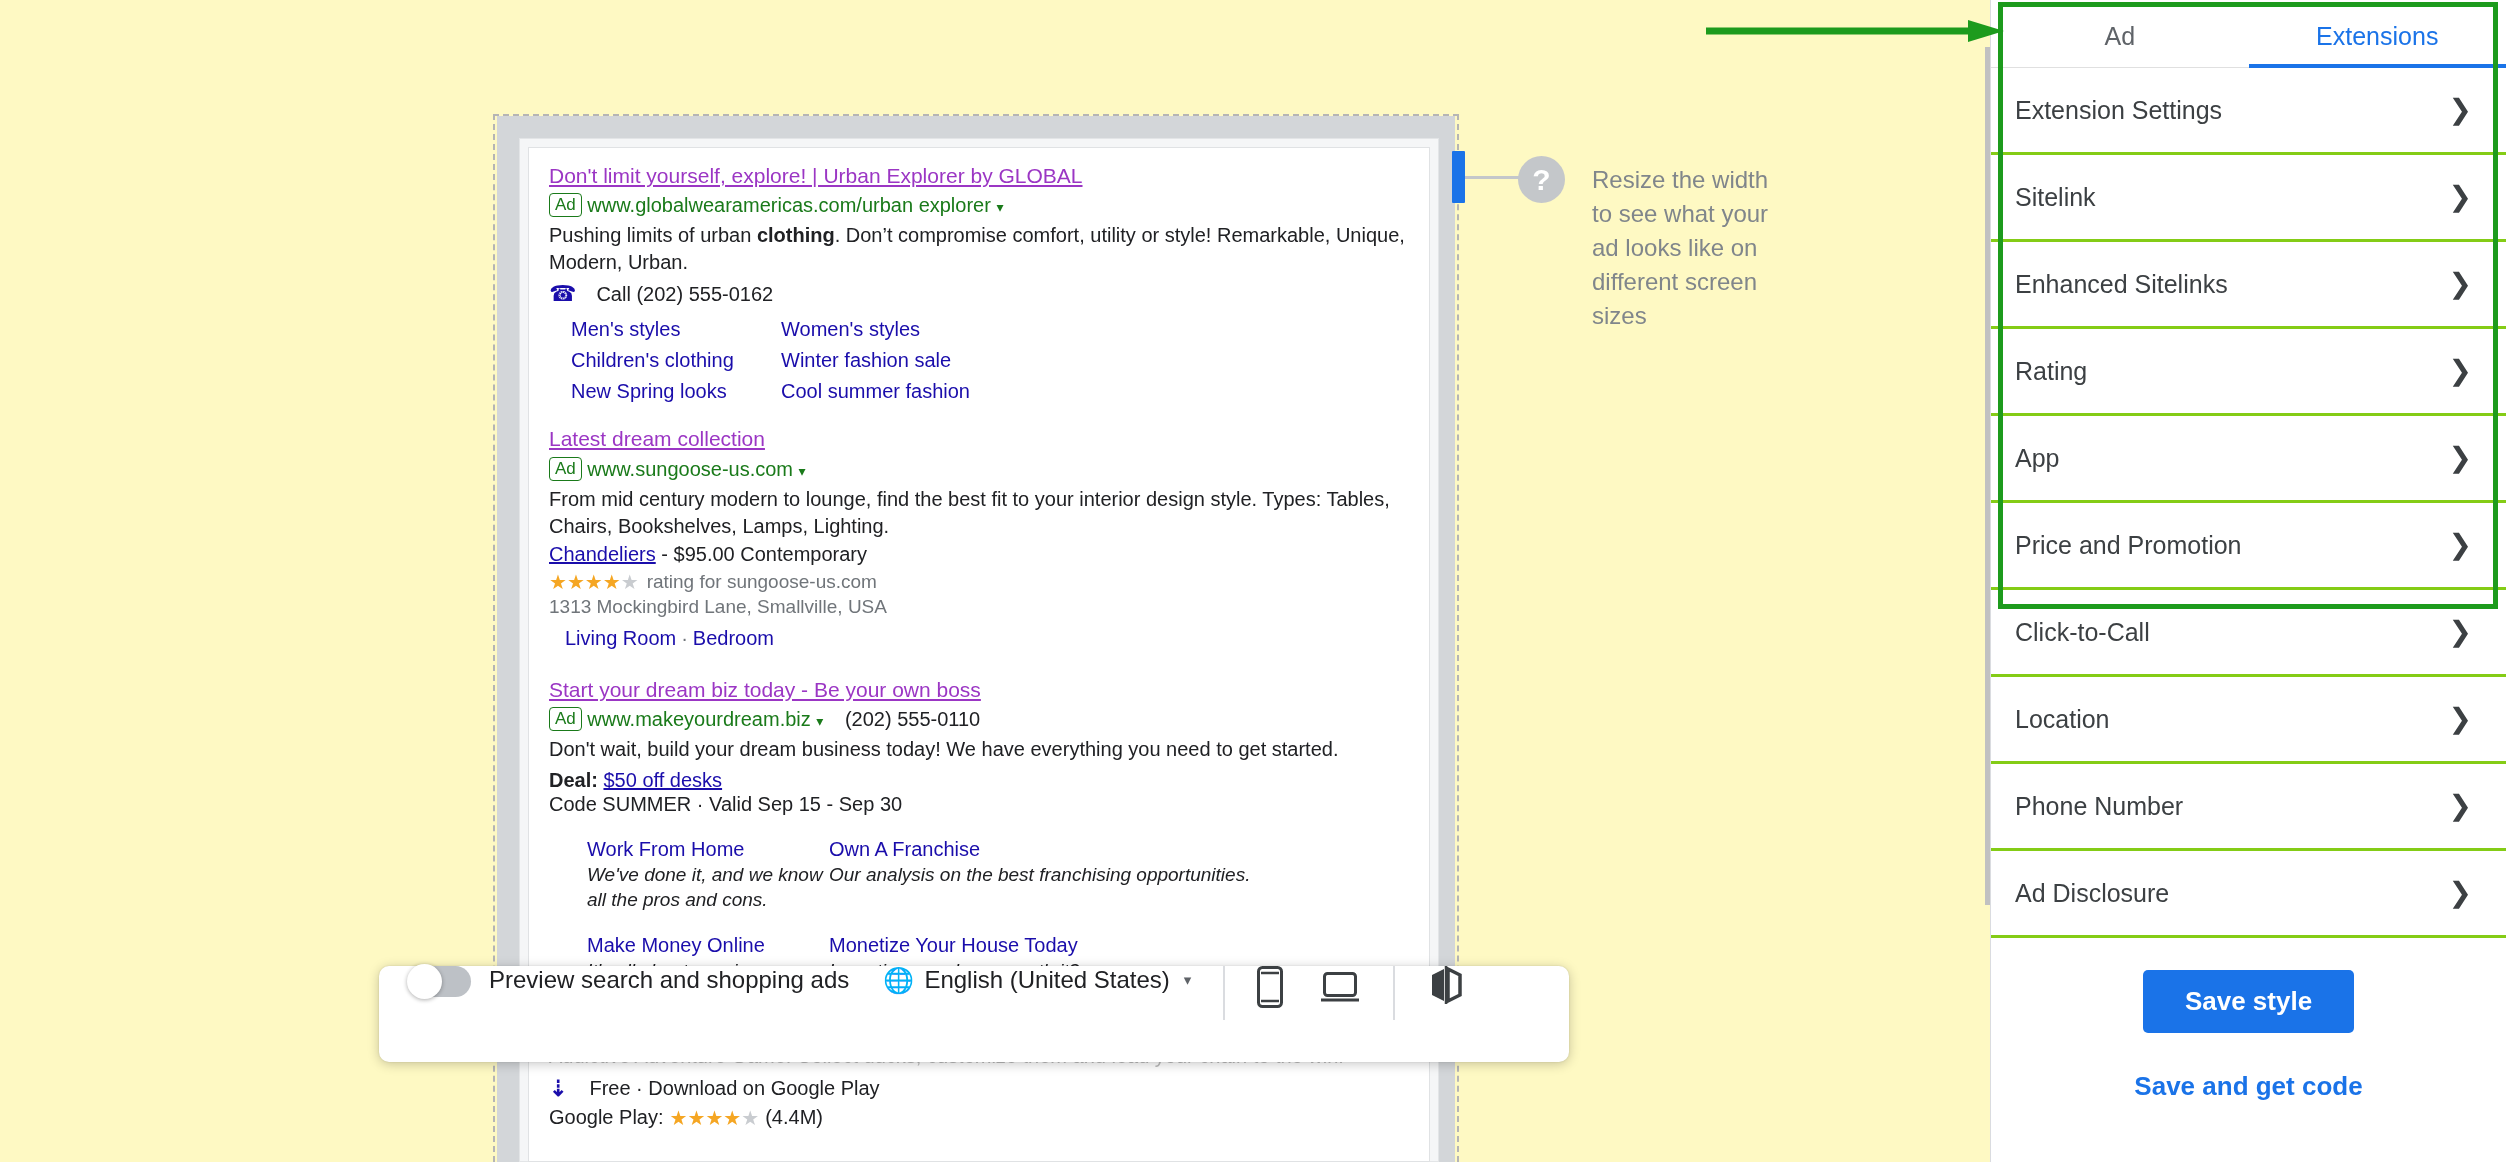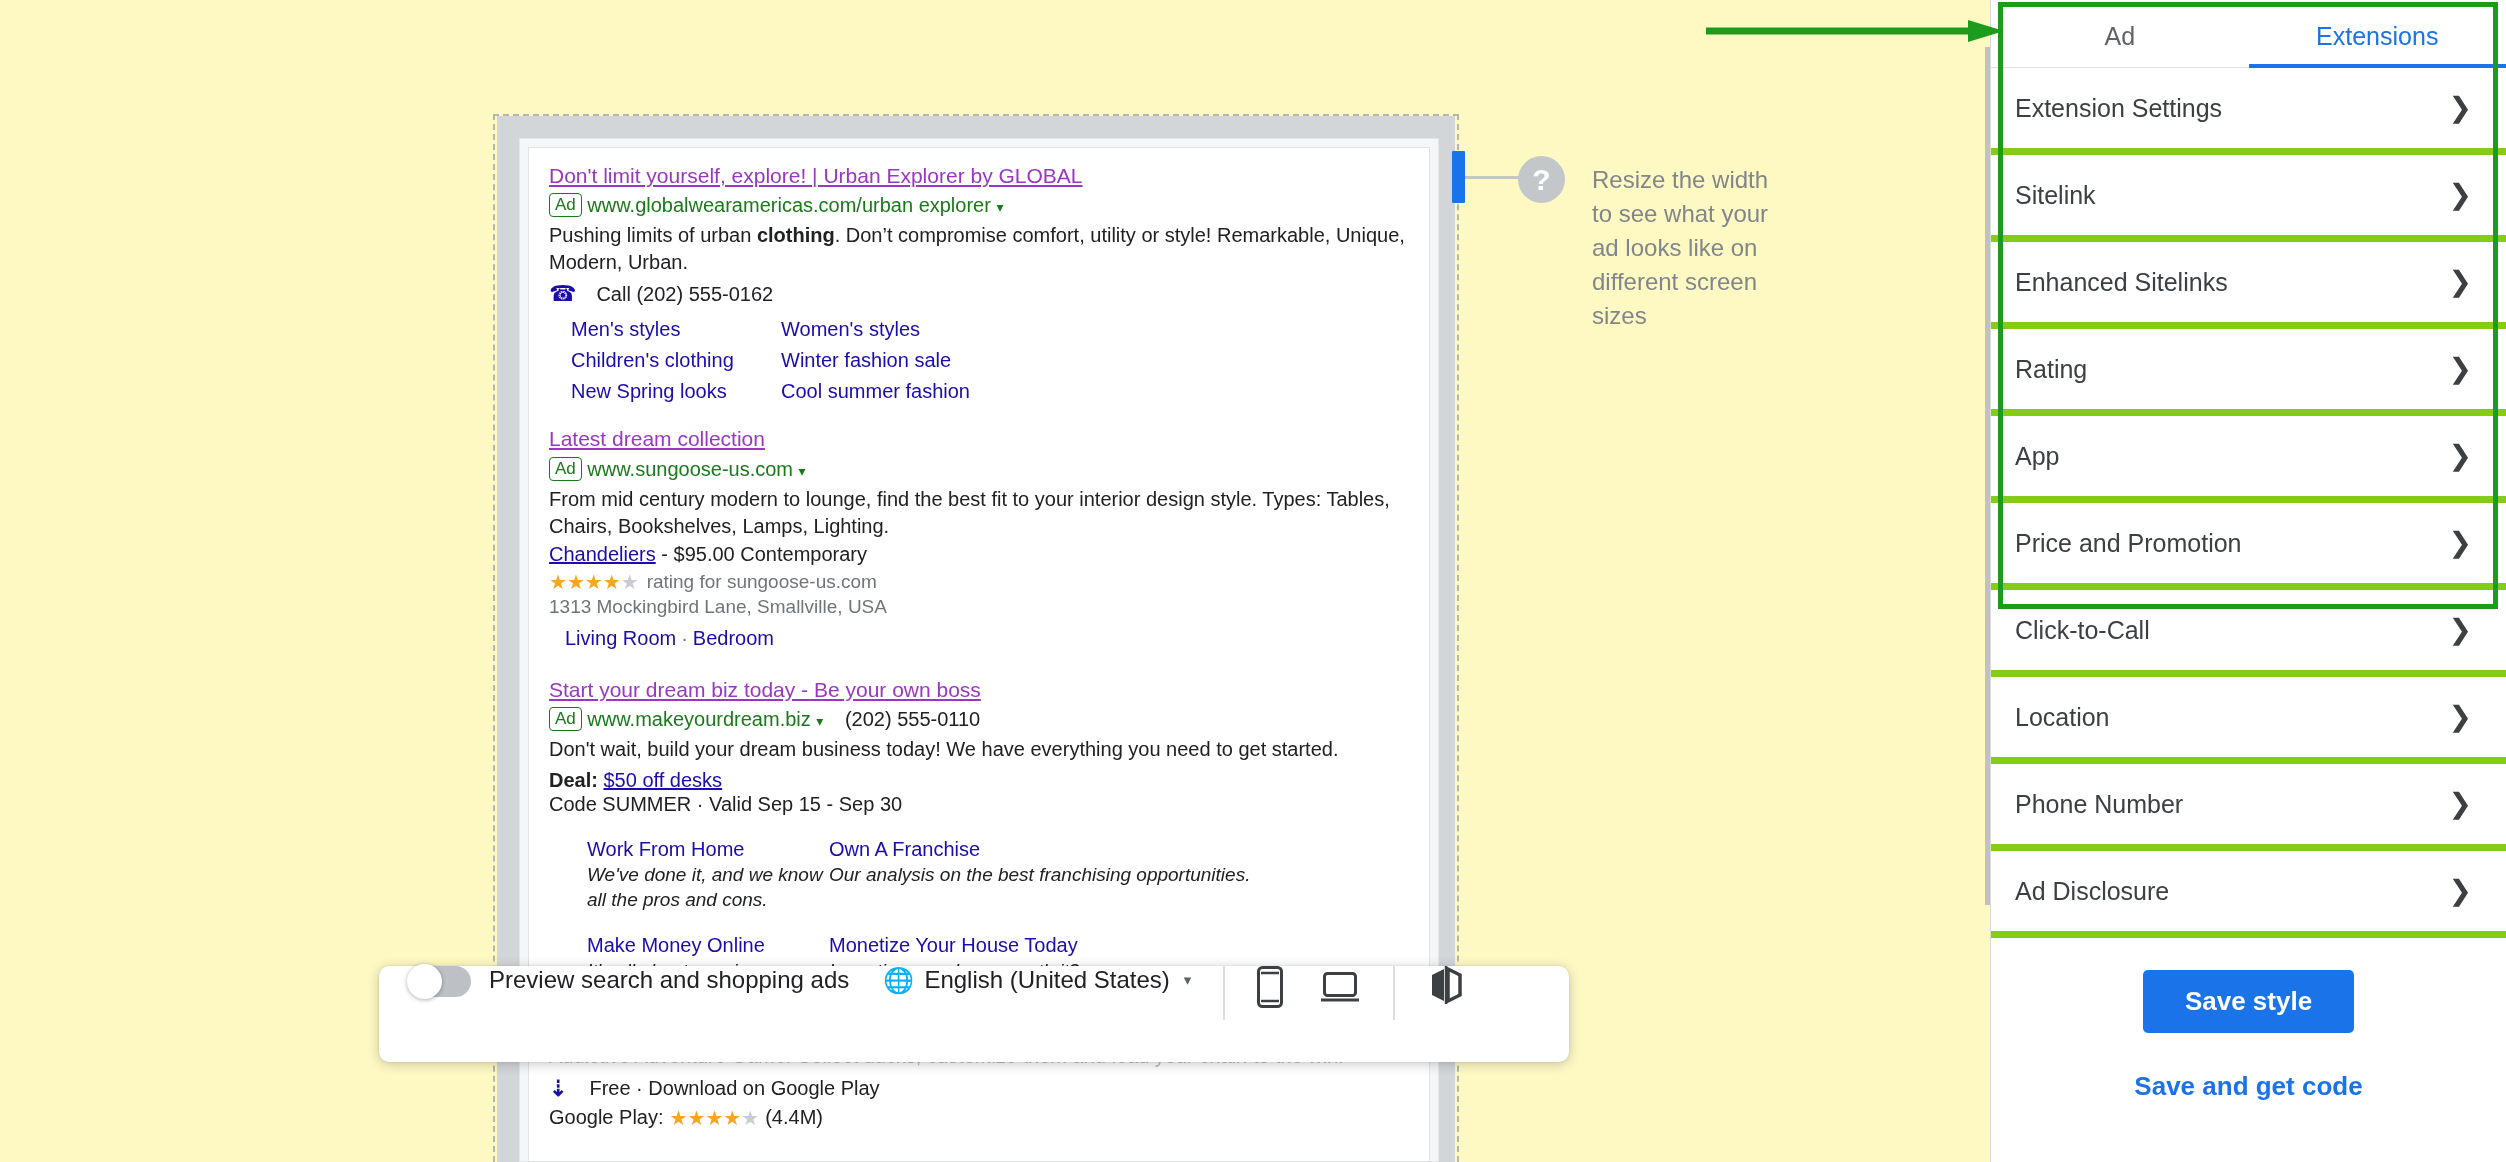--- a/index.html
+++ b/index.html
@@ -191,21 +191,21 @@
     font-size: 25px; color: #5f6368; cursor: pointer; position: relative;
   }
   .tab.active { color: #1a73e8; }
   .tab.active::after {
     content: ""; position: absolute; bottom: -1px; left: 0; right: 0;
     height: 4px; background: #1a73e8;
   }
   .ext-list { }
   .ext-item {
     height: 87px; display: flex; align-items: center;
-    padding: 0 34px 0 24px; border-bottom: 7px solid #84cc16;
+    padding: 0 34px 0 24px; border-bottom: 3px solid #84cc16;
     cursor: pointer; justify-content: space-between;
   }
   .ext-label { font-size: 25px; color: #3c4043; }
   .chev { color: #3c4043; font-size: 28px; line-height: 1; }
   .panel-actions { text-align: center; }
   .save-style-btn {
     display: inline-block; margin-top: 32px;
     background: #1a73e8; color: #ffffff;
     font-size: 26px; font-weight: bold;
     padding: 16px 42px; border-radius: 5px; border: none;

